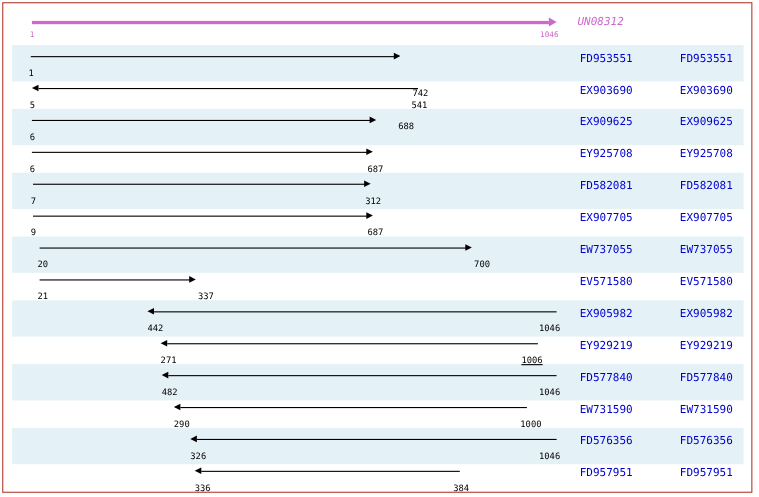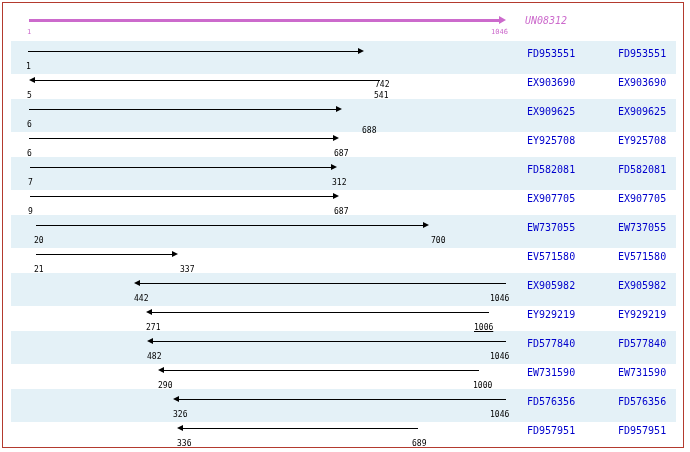--- a/index.html
+++ b/index.html
@@ -114,21 +114,21 @@
     <div class="hit-line" style="left:32px;top:77px;width:345px;"></div>
     <div class="hit-head-l" style="left:26px;top:74px;"></div>
     <div class="coord" style="left:24px;top:88px;">5</div>
     <div class="coord" style="left:371px;top:88px;">541</div>
     <div class="hit-name" style="left:524px;top:74px;">EX903690</div>
     <div class="hit-name" style="left:615px;top:74px;">EX903690</div>
 
     <div class="hit-line" style="left:26px;top:106px;width:309px;"></div>
     <div class="hit-head-r" style="left:333px;top:103px;"></div>
     <div class="coord" style="left:24px;top:117px;">6</div>
-    <div class="coord" style="left:332px;top:123px;padding-left:27px;">688</div>
+    <div class="coord" style="left:332px;top:107px;padding-left:27px;">688</div>
     <div class="hit-name" style="left:524px;top:103px;">EX909625</div>
     <div class="hit-name" style="left:615px;top:103px;">EX909625</div>
 
     <div class="hit-line" style="left:26px;top:135px;width:306px;"></div>
     <div class="hit-head-r" style="left:330px;top:132px;"></div>
     <div class="coord" style="left:24px;top:146px;">6</div>
     <div class="coord" style="left:331px;top:146px;">687</div>
     <div class="hit-name" style="left:524px;top:132px;">EY925708</div>
     <div class="hit-name" style="left:615px;top:132px;">EY925708</div>
 
@@ -191,18 +191,18 @@
     <div class="hit-line" style="left:176px;top:396px;width:327px;"></div>
     <div class="hit-head-l" style="left:170px;top:393px;"></div>
     <div class="coord" style="left:170px;top:407px;">326</div>
     <div class="coord" style="left:487px;top:407px;">1046</div>
     <div class="hit-name" style="left:524px;top:393px;">FD576356</div>
     <div class="hit-name" style="left:615px;top:393px;">FD576356</div>
 
     <div class="hit-line" style="left:180px;top:425px;width:235px;"></div>
     <div class="hit-head-l" style="left:174px;top:422px;"></div>
     <div class="coord" style="left:174px;top:436px;">336</div>
-    <div class="coord" style="left:409px;top:436px;">689</div>
+    <div class="coord" style="left:409px;top:436px;">384</div>
     <div class="hit-name" style="left:524px;top:422px;">FD957951</div>
     <div class="hit-name" style="left:615px;top:422px;">FD957951</div>
 
   </div>
 </div>
 
 </body></html>

